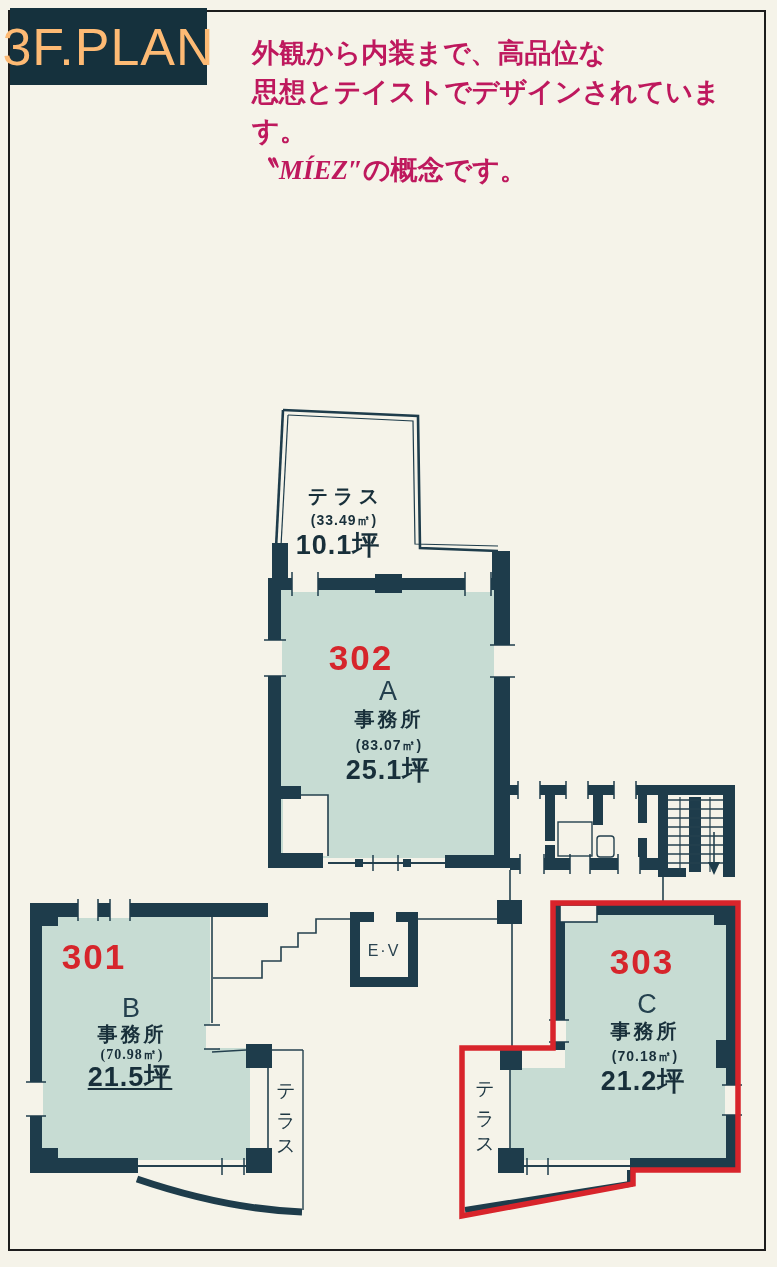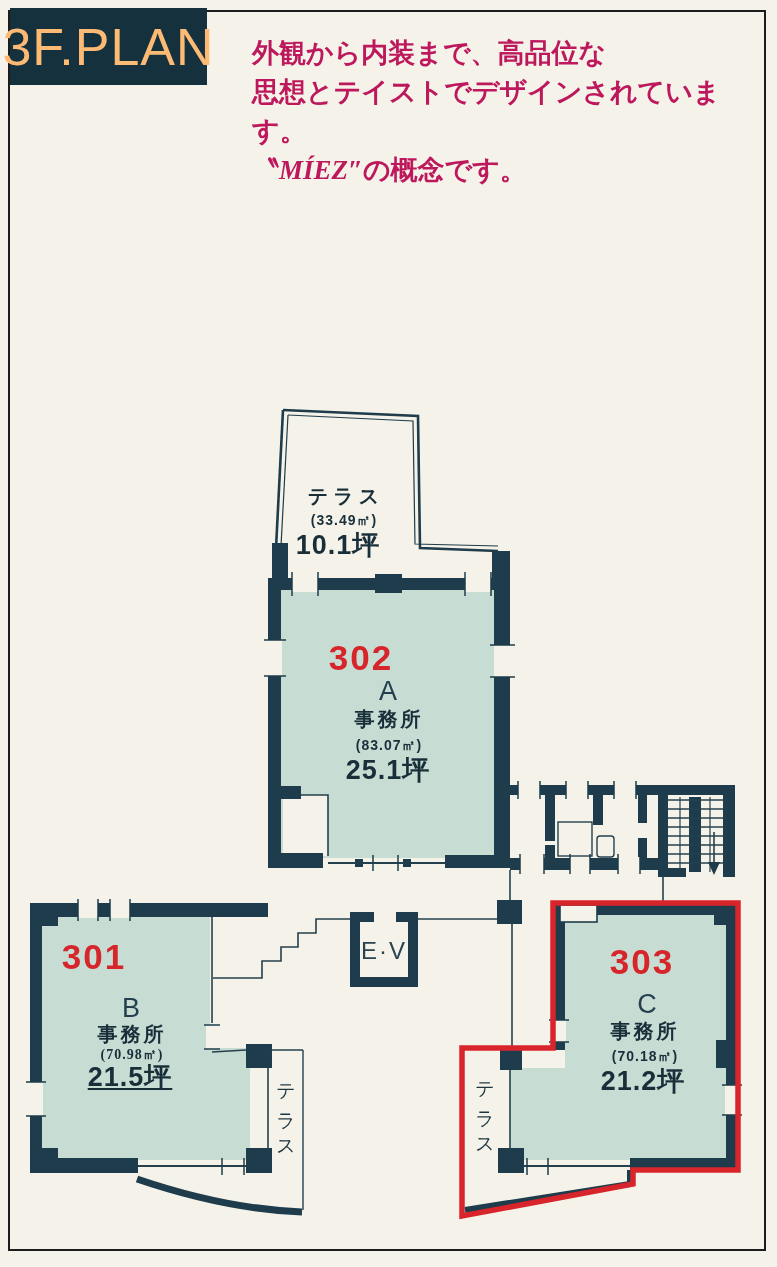--- a/index.html
+++ b/index.html
@@ -30,21 +30,21 @@
   .lbl{
     position:absolute;transform:translate(-50%,-50%);
     white-space:nowrap;color:#1d3642;text-align:center;
     font-family:"Liberation Sans", sans-serif;
   }
   .unit-num{font-size:35px;font-weight:700;color:#d6252b;letter-spacing:2px;}
   .unit-letter{font-size:27px;font-weight:400;color:#24404e;}
   .room-line{font-weight:700;letter-spacing:1px;color:#182f3a;}
   .t20{font-size:20px;}.t19{font-size:14px;}.t21{font-size:27px;}
   .sp{letter-spacing:5px;}
-  .ev-lbl{font-size:24px;letter-spacing:2px;color:#2a4350;font-weight:400;}
+  .ev-lbl{font-size:16px;letter-spacing:2px;color:#2a4350;font-weight:400;}
   .v-label{
     writing-mode:vertical-rl;text-orientation:upright;
     font-size:19px;letter-spacing:6px;color:#1d3642;font-weight:500;
   }
 </style>
 </head>
 <body>
 
 <div class="frame"></div>
 

